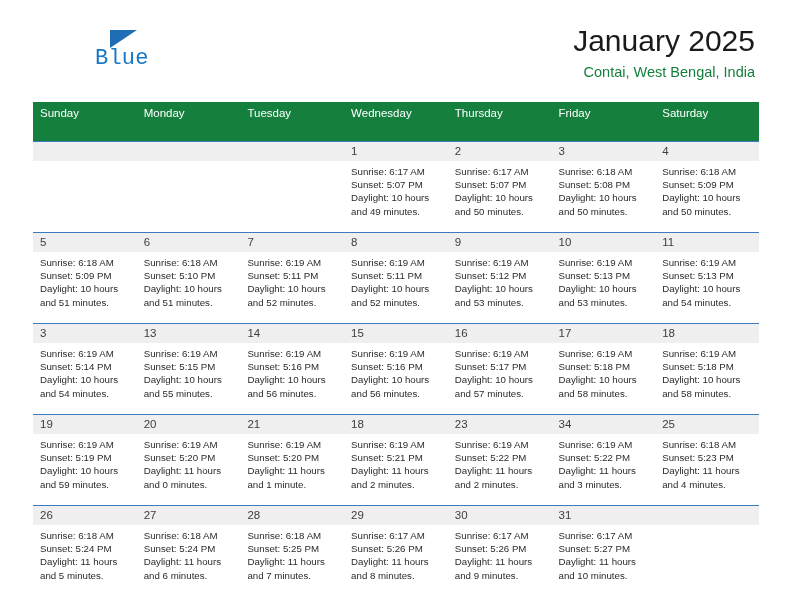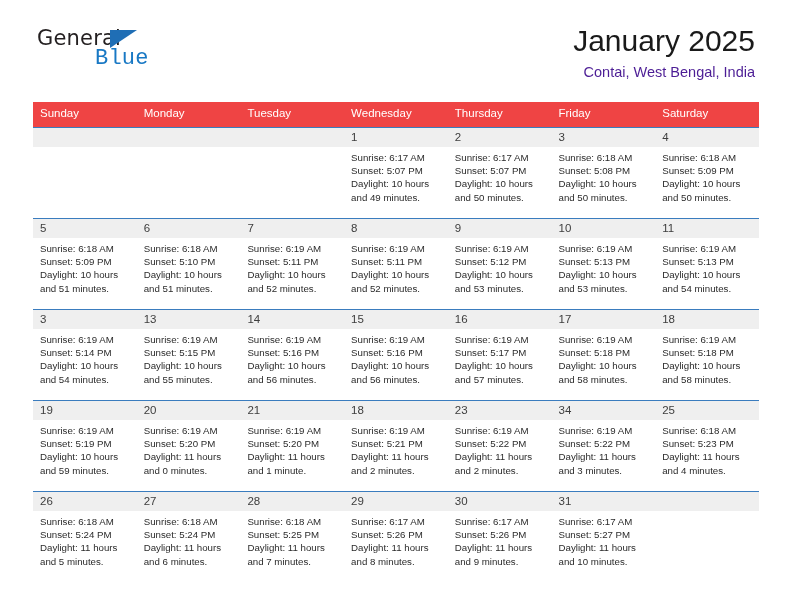--- a/index.html
+++ b/index.html
@@ -74,39 +74,39 @@
   }
   .cal-title {
     font-size: 30px;
     font-weight: normal;
     color: #1a1a1a;
     line-height: 1.15;
     white-space: nowrap;
   }
   .cal-subtitle {
     font-size: 14.5px;
-    color: #4c1d95;
+    color: #15803d;
     margin-top: 5px;
     white-space: nowrap;
   }
 
   
   .calendar {
     width: 726px;
     border-collapse: collapse;
     table-layout: fixed;
     margin-top: 30px;
   }
   .calendar th {
-    background: #ef4444;
+    background: #15803d;
     color: #ffffff;
     font-size: 11.5px;
     font-weight: normal;
     text-align: left;
-    padding: 5px 0 8px 7px;
+    padding: 5px 0 22px 7px;
     height: 14px;
     box-sizing: border-box;
   }
   .calendar td {
     width: 103.7px;
     height: 90px;
     vertical-align: top;
     padding: 0;
     border-top: 1px solid #3a7cbe;
     background: #ffffff;
@@ -140,21 +140,20 @@
   }
 </style>
 </head>
 <body>
 
 <div class="page">
 
   <div class="header">
 
     <div class="logo">
-      <span class="logo-general">General</span>
       <span class="logo-tri"></span>
       <span class="logo-blue">Blue</span>
     </div>
 
     <div class="title-block">
       <div class="cal-title">January 2025</div>
       <div class="cal-subtitle">Contai, West Bengal, India</div>
     </div>
 
   </div>

